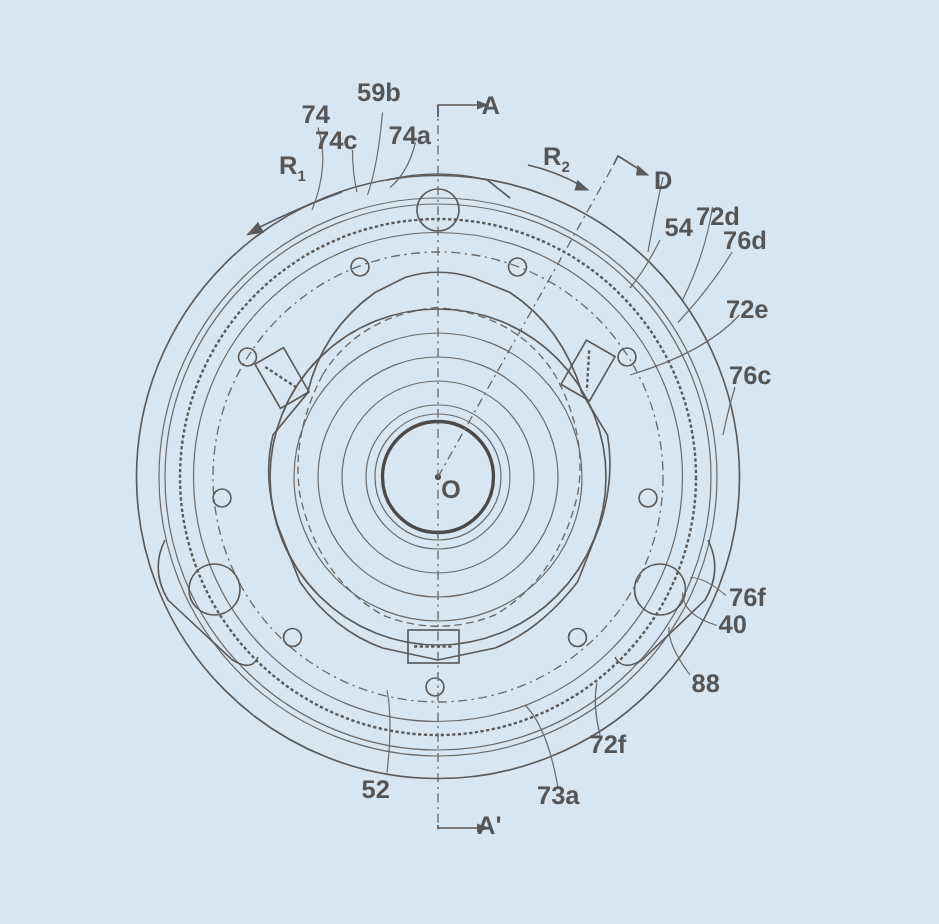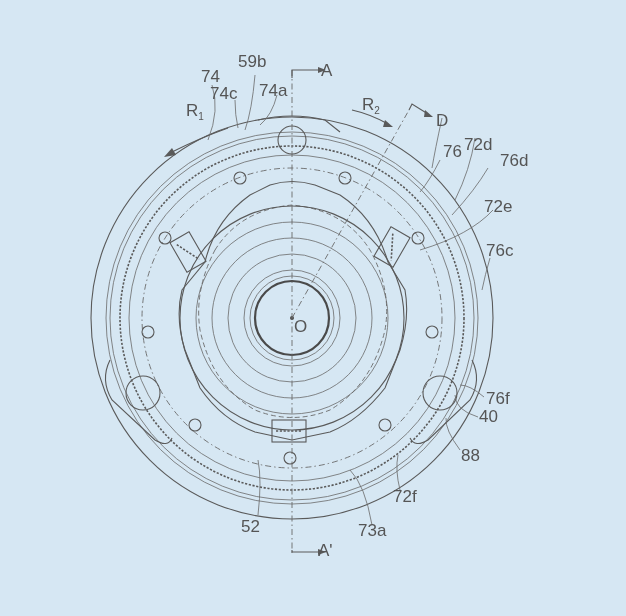--- a/index.html
+++ b/index.html
@@ -1,17 +1,17 @@
 <!DOCTYPE html>
 <html><head>
 <meta charset="utf-8">
 <style>
   html, body { margin:0; padding:0; }
   body { width:626px; height:616px; background:#d6e7f3; overflow:hidden; position:relative; }
-  #fig { position:absolute; left:0; top:0; width:626px; height:616px; }
+  #fig { position:absolute; left:0; top:0; width:626px; height:616px;font-weight:bold; }
   .lbl { position:absolute; font-family:"Liberation Sans", sans-serif; font-size:17px; color:#555; line-height:1; white-space:nowrap; }
   svg .ln { fill:none; stroke:#5a5a5a; stroke-width:1.1; }
   svg .thin { fill:none; stroke:#6a6a6a; stroke-width:0.8; }
   svg .thick { fill:none; stroke:#4a4a4a; stroke-width:2.2; }
   svg .dash { fill:none; stroke:#6a6a6a; stroke-width:0.9; stroke-dasharray:6 3 1.5 3; }
   svg .dsh { fill:none; stroke:#6a6a6a; stroke-width:0.9; stroke-dasharray:5 3; }
   svg .spring { fill:none; stroke:#5a5a5a; stroke-width:1.6; stroke-dasharray:2.2 1.6; }
 </style>
 </head>
 <body>
@@ -108,22 +108,22 @@
   </g>
 </svg>
 
   <span class="lbl" style="left:201px;top:68px">74</span>
   <span class="lbl" style="left:238px;top:53px">59b</span>
   <span class="lbl" style="left:210px;top:85px">74c</span>
   <span class="lbl" style="left:259px;top:82px">74a</span>
   <span class="lbl" style="left:321px;top:62px">A</span>
   <span class="lbl" style="left:436px;top:112px">D</span>
   <span class="lbl" style="left:464px;top:136px">72d</span>
-  <span class="lbl" style="left:443px;top:143px">76</span>
-  <span class="lbl" style="left:500px;top:152px">76d</span>
+  <span class="lbl" style="left:443px;top:143px">54</span>
+  <span class="lbl" style="left:482px;top:152px">76d</span>
   <span class="lbl" style="left:484px;top:198px">72e</span>
   <span class="lbl" style="left:486px;top:242px">76c</span>
   <span class="lbl" style="left:486px;top:390px">76f</span>
   <span class="lbl" style="left:479px;top:408px">40</span>
   <span class="lbl" style="left:461px;top:447px">88</span>
   <span class="lbl" style="left:393px;top:488px">72f</span>
   <span class="lbl" style="left:241px;top:518px">52</span>
   <span class="lbl" style="left:358px;top:522px">73a</span>
   <span class="lbl" style="left:318px;top:542px">A'</span>
   <span class="lbl" style="left:294px;top:318px">O</span>

